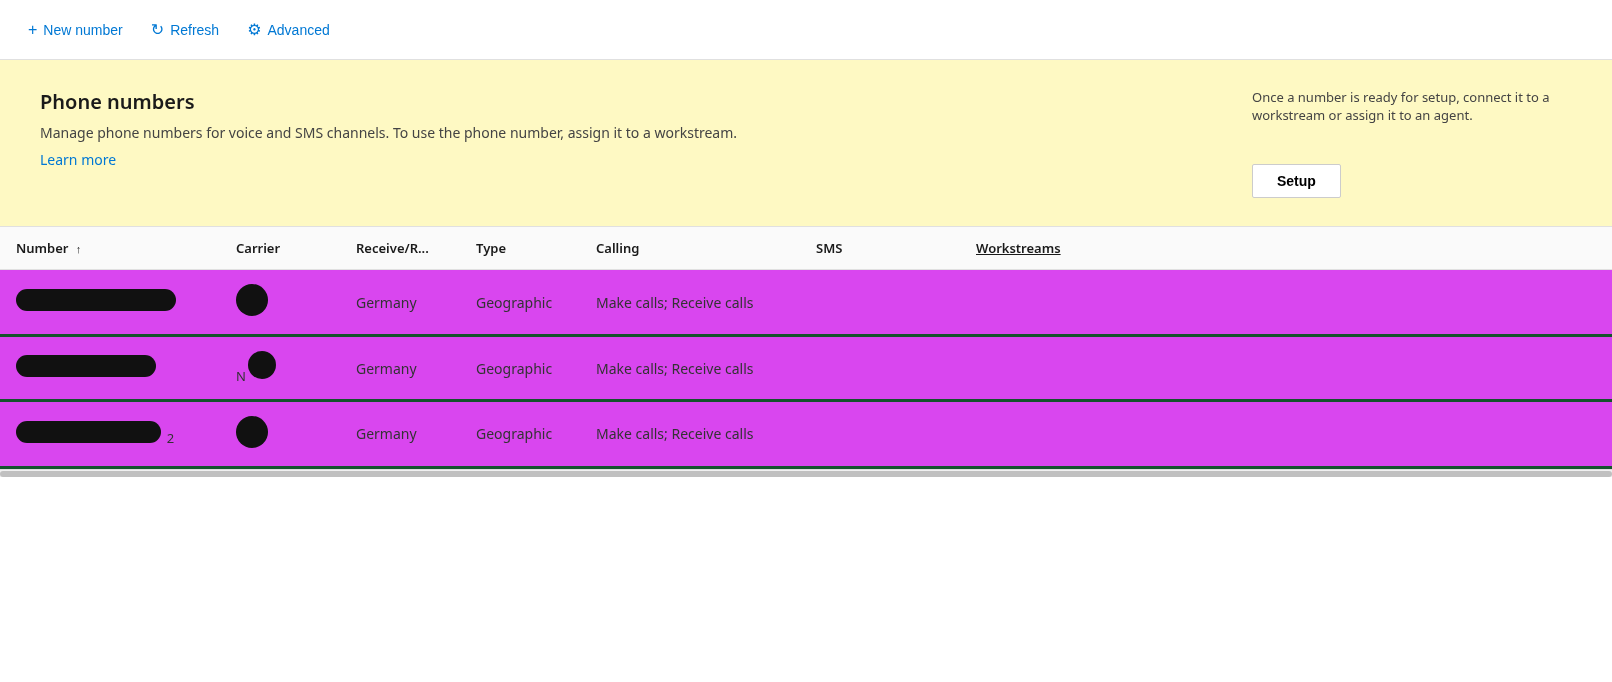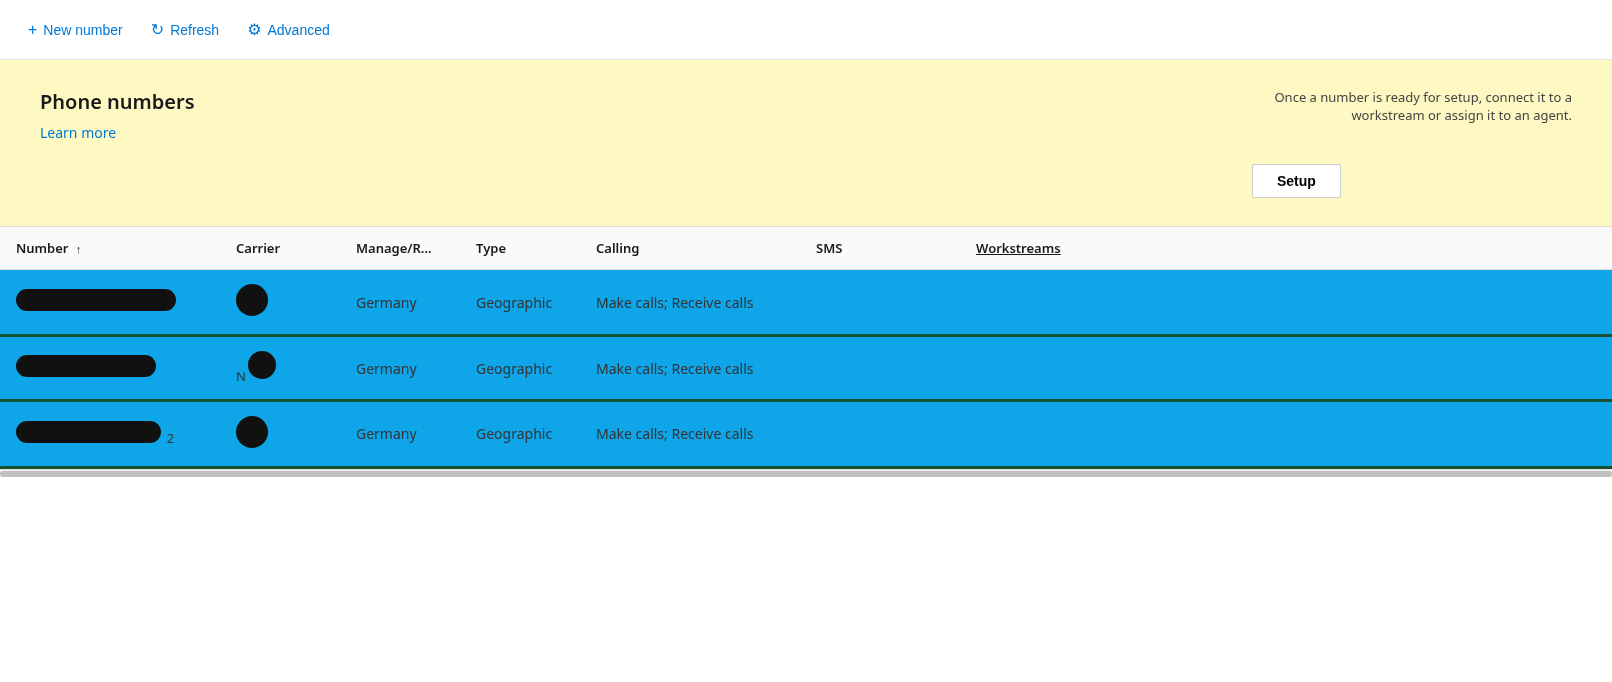--- a/index.html
+++ b/index.html
@@ -69,37 +69,36 @@
       font-size: 14px;
       font-weight: 600;
       margin-bottom: 6px;
     }
     .info-banner-right p {
       font-size: 13px;
       color: #444;
       margin-bottom: 16px;
       max-width: 320px;
       line-height: 1.4;
-      text-align: right;
     }
     .setup-btn {
       padding: 8px 24px;
       border: 1px solid #ccc;
       background: #fff;
       font-size: 14px;
       font-weight: 600;
       cursor: pointer;
       border-radius: 2px;
       margin-top: 24px;
     }
 
     
     .table-container {
       padding: 0;
-      background: #0ea5e9;
+      background: #d946ef;
     }
     table {
       width: 100%;
       border-collapse: collapse;
     }
     thead tr {
       background: #fafafa;
     }
     th {
       text-align: left;
@@ -186,41 +185,42 @@
 
   <button class="toolbar-btn">
     <span class="icon">⚙</span>
     <span>Advanced</span>
   </button>
 </div>
 
 <div class="info-banner">
   <div class="info-banner-left">
     <h1>Phone numbers</h1>
+    <p>Manage phone numbers for voice and SMS channels. To use the phone number, assign it to a workstream.</p>
     <a href="#">Learn more</a>
   </div>
   <div class="info-banner-right">
     <p>Once a number is ready for setup, connect it to a workstream or assign it to an agent.</p>
     <button class="setup-btn">Setup</button>
   </div>
 </div>
 
 <div class="table-container">
   <table>
     <thead>
       <tr>
         <th class="col-number">
           <span>Number</span>
           <span class="sort-icon">↑</span>
         </th>
         <th class="col-carrier">
           <span>Carrier</span>
         </th>
         <th class="col-country">
-          <span>Manage/R...</span>
+          <span>Receive/R...</span>
         </th>
         <th class="col-type">
           <span>Type</span>
         </th>
         <th class="col-calling">
           <span>Calling</span>
         </th>
         <th class="col-sms">
           <span>SMS</span>
         </th>

